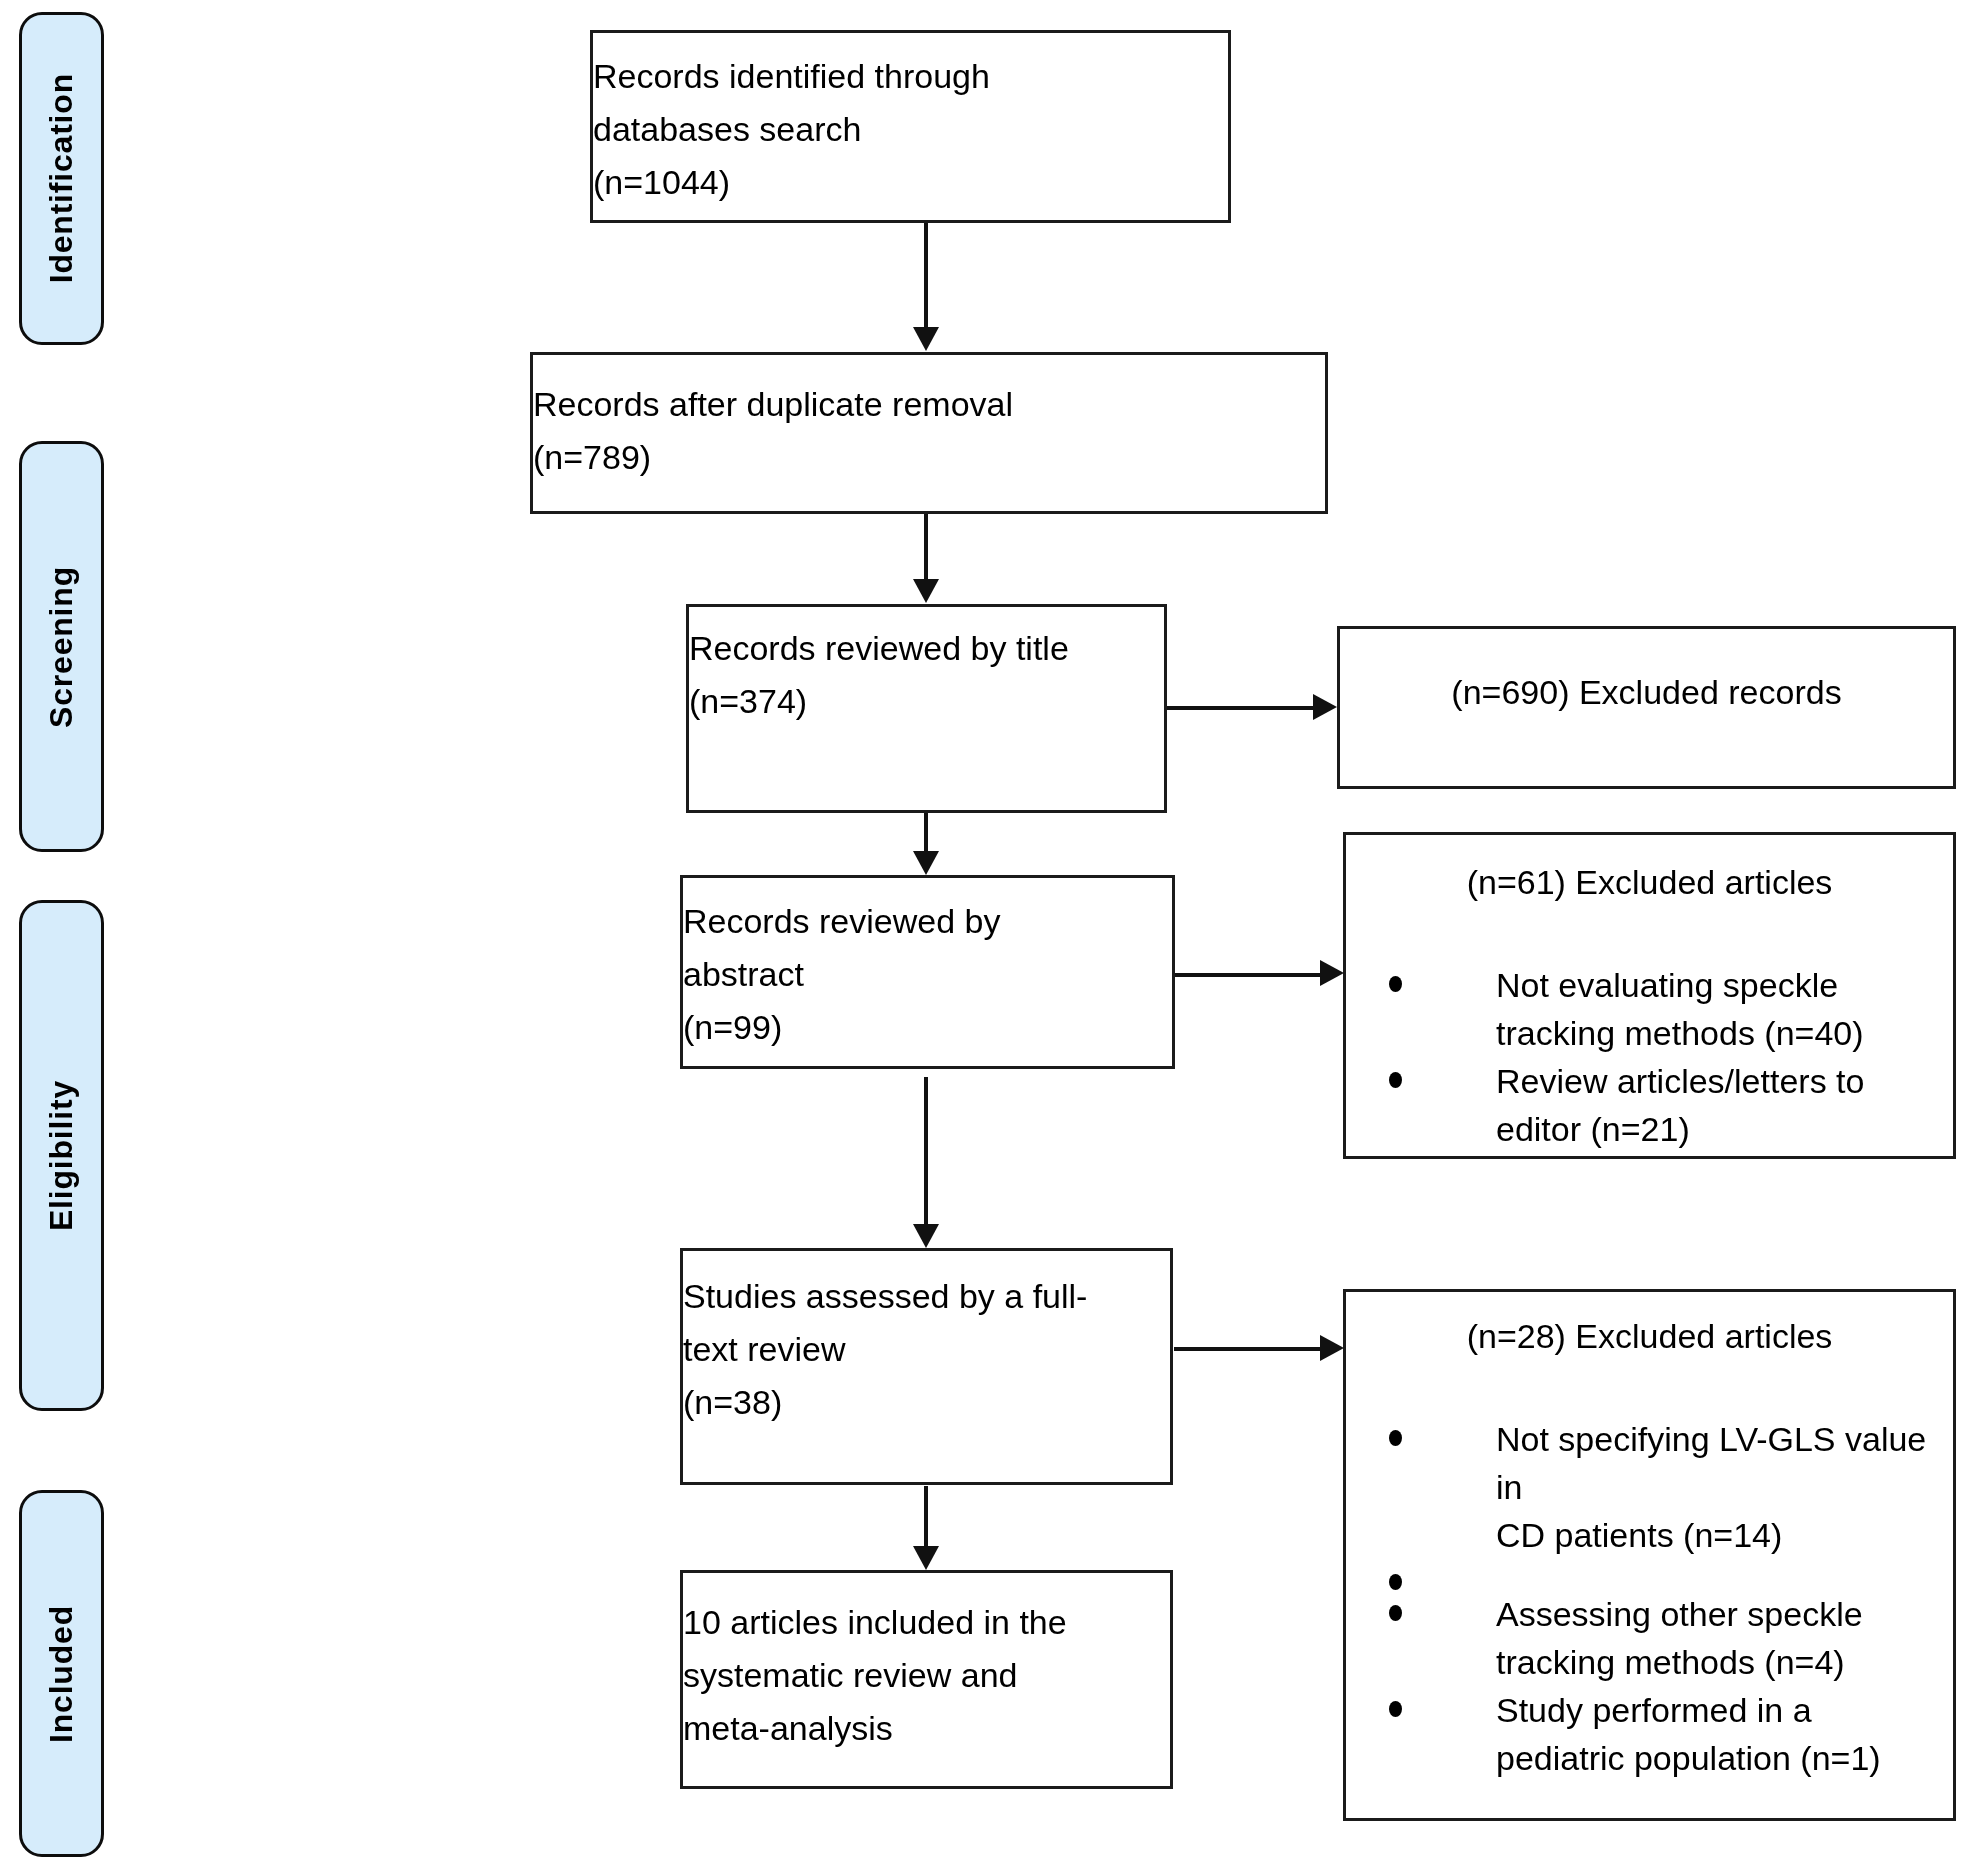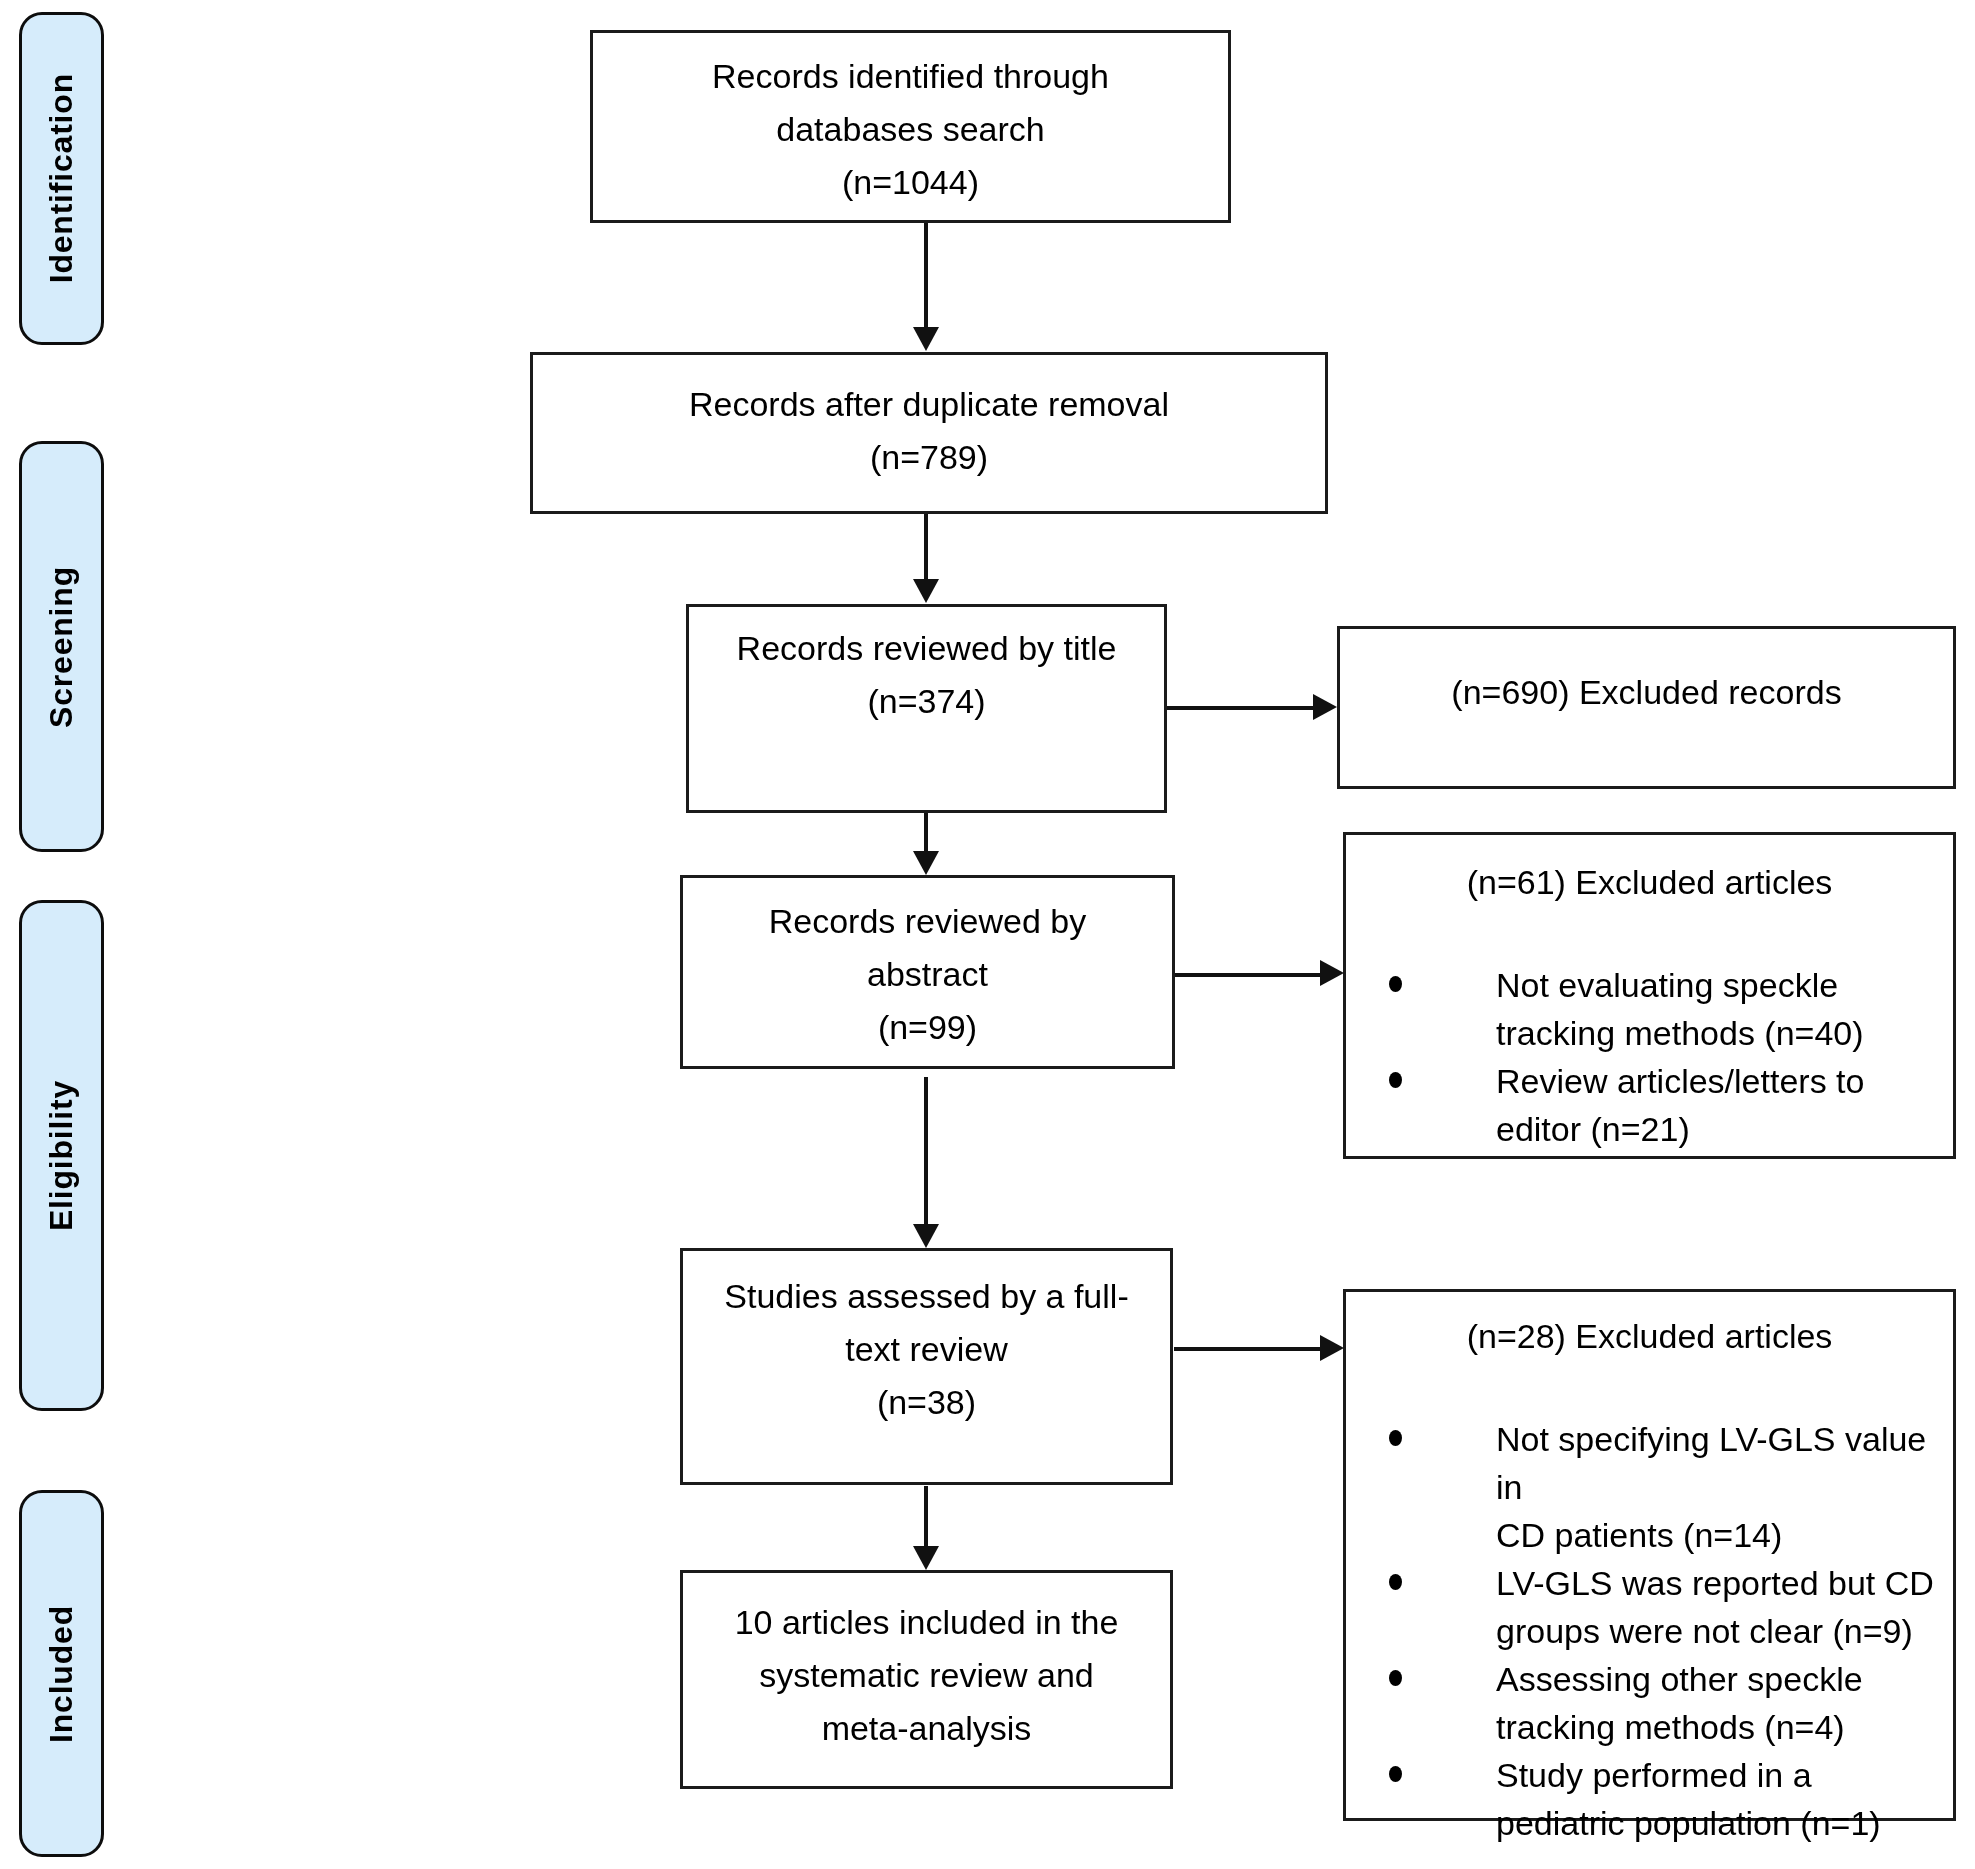--- a/index.html
+++ b/index.html
@@ -30,21 +30,20 @@
   #phase-identification { top:12px;   height:333px; }
   #phase-screening      { top:441px;  height:411px; }
   #phase-eligibility    { top:900px; height:511px; }
   #phase-included       { top:1490px; height:367px; }
 
   
   .fbox {
     position:absolute;
     background:#fff;
     border:3.8px solid #1b1b1b;
-    text-align:center;
     font-size:34px; line-height:53px;
     white-space:pre-line;
   }
   #fbox-identified { left:590px; top:30px;   width:641px;  height:193px; padding-top:16.7px; }
   #fbox-duplicate  { left:530px; top:352px;  width:798px; height:162px; padding-top:23px; }
   #fbox-title      { left:686px; top:604px;  width:481px;  height:209px; padding-top:15px; }
   #fbox-abstract   { left:680px; top:875px; width:495px;  height:194px; padding-top:16.7px; }
   #fbox-fulltext   { left:680px; top:1248px; width:493px;  height:237px; padding-top:19px; }
   #fbox-included   { left:680px; top:1570px; width:493px;  height:219px; padding-top:23px; }
 
@@ -165,22 +164,20 @@
   <div class="ebox" id="ebox-fulltext-review">
     <div class="etitle">(n=28) Excluded articles</div>
     <div class="bullets">
       <div class="erow">
         <span class="edot"></span>
         <span class="etext">Not specifying LV-GLS value in
 CD patients (n=14)</span>
       </div>
       <div class="erow">
         <span class="edot"></span>
-        <span class="etext">LV-GLS was reported but CD
-groups were not clear (n=9)</span>
       </div>
       <div class="erow">
         <span class="edot"></span>
         <span class="etext">Assessing other speckle
 tracking methods (n=4)</span>
       </div>
       <div class="erow">
         <span class="edot"></span>
         <span class="etext">Study performed in a
 pediatric population (n=1)</span>

